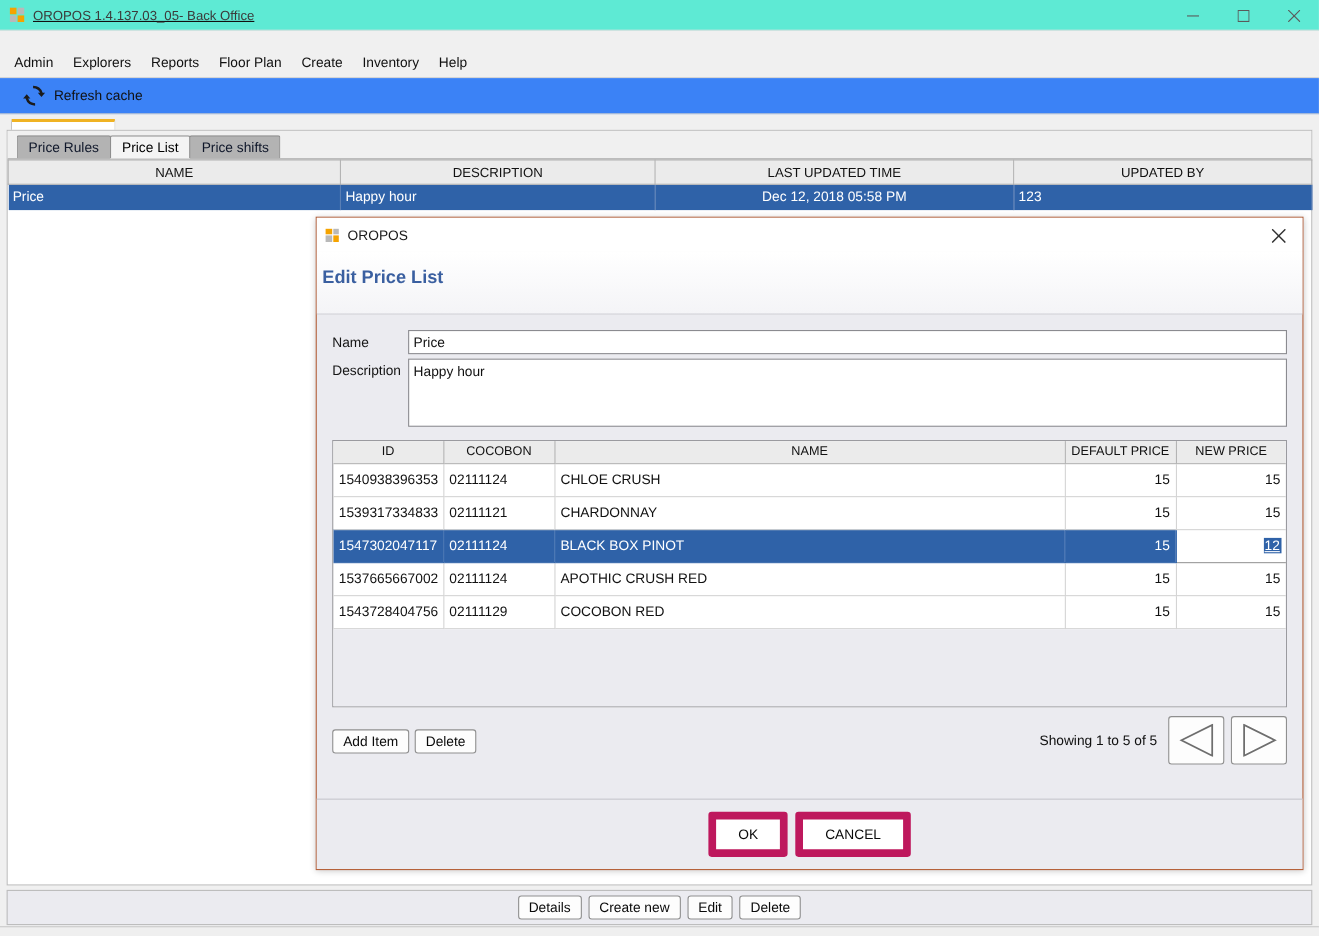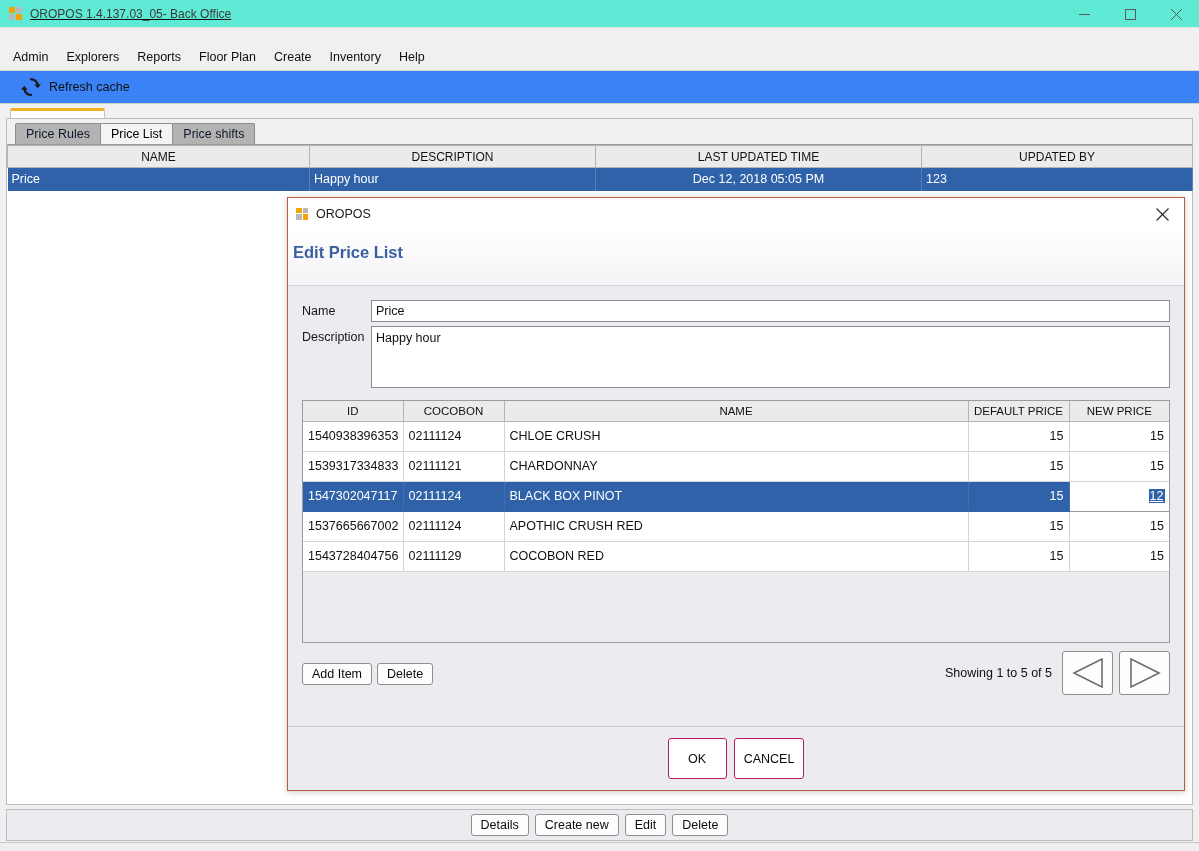--- a/index.html
+++ b/index.html
@@ -208,22 +208,22 @@
     width: 51px; height: 44px; background: #fdfdfd; border: 1px solid #8f8f8f;
     border-radius: 3px; display: flex; align-items: center; justify-content: center;
     cursor: pointer;
   }
   .dlg-buttonbar {
     position: absolute; left: 0; right: 0; bottom: 0; height: 64px;
     background: #ebebf0; border-top: 1px solid #c6c6cc;
     display: flex; align-items: center; justify-content: center; gap: 7px;
   }
   .bigbtn {
-    min-width: 59px; height: 41px; background: #ffffff; border: 1px solid #be185d;
-    border-radius: 3px; font-size: 12.5px; cursor: pointer; padding: 0 9px;
+    min-width: 59px; height: 41px; background: #ffffff; border: 7px solid #be185d;
+    border-radius: 3px; font-size: 12.5px; cursor: pointer; padding: 0 20px;
     font-family: "Liberation Sans", sans-serif; color: #0a0a0a;
   }
 </style>
 </head>
 <body>
 
 <div class="app">
 
   <div class="titlebar">
     <span class="app-icon">
@@ -305,21 +305,21 @@
           <th>NAME</th>
           <th>DESCRIPTION</th>
           <th>LAST UPDATED TIME</th>
           <th>UPDATED BY</th>
         </tr>
       </thead>
       <tbody>
         <tr class="selected">
           <td>Price</td>
           <td>Happy hour</td>
-          <td class="c-center">Dec 12, 2018 05:05 PM</td>
+          <td class="c-center">Dec 12, 2018 05:58 PM</td>
           <td>123</td>
         </tr>
       </tbody>
     </table>
   </div>
 
   <div class="bottombar">
     <button class="btn">Details</button>
     <button class="btn">Create new</button>
     <button class="btn">Edit</button>

